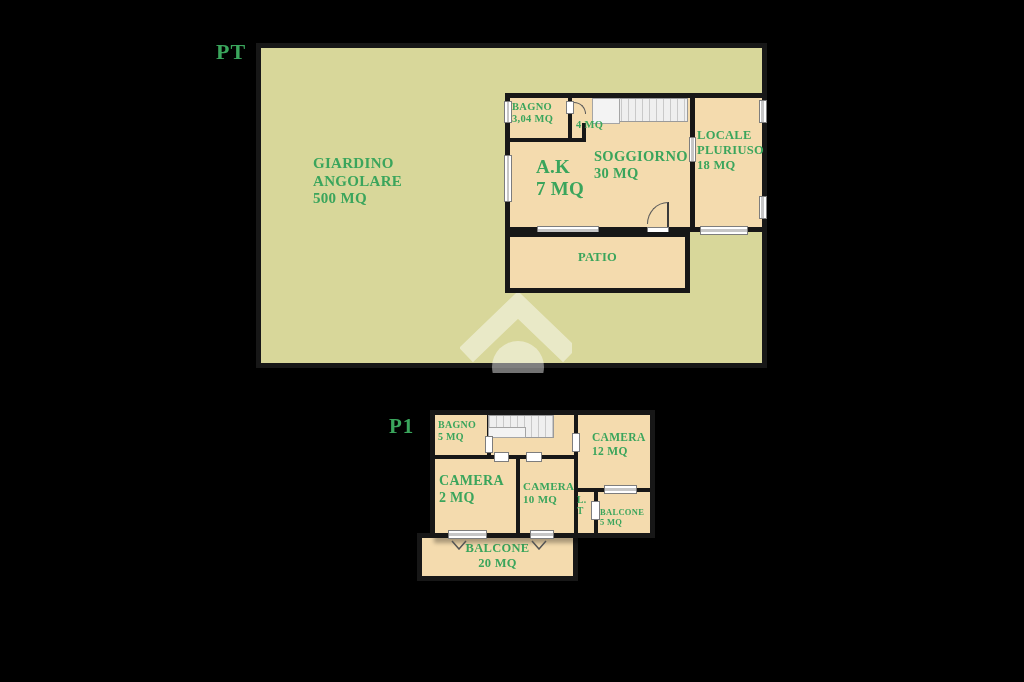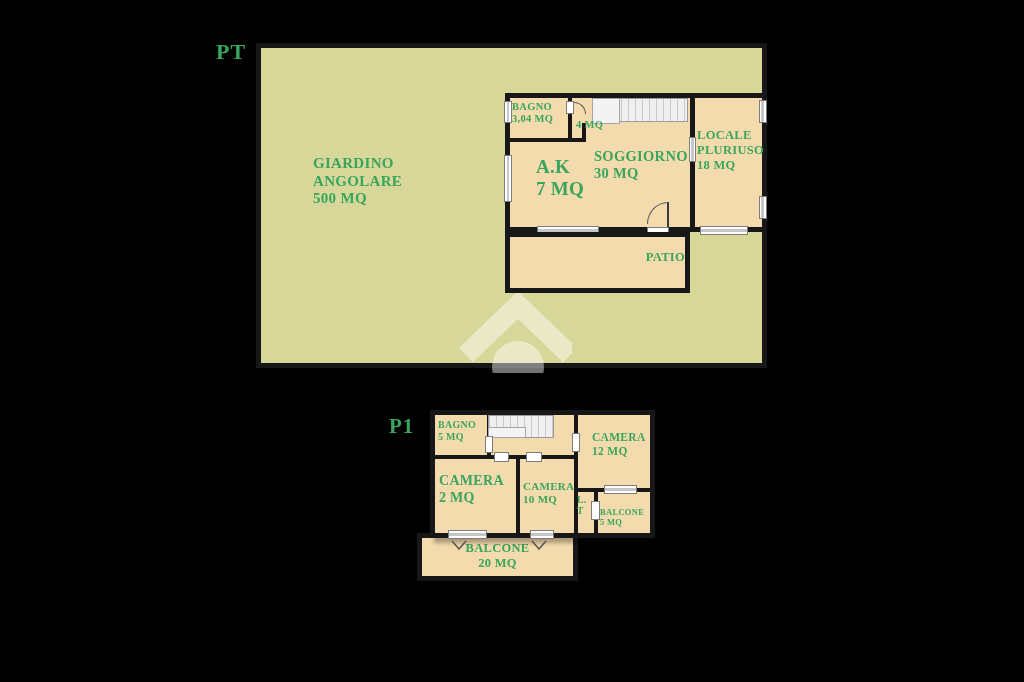--- a/index.html
+++ b/index.html
@@ -23,21 +23,21 @@
           border:1px solid #9a9a9a;
           background-image:repeating-linear-gradient(90deg,#c9c9c9 0 1px,transparent 1px 7px);}
   .stairs-landing{position:absolute;box-sizing:border-box;background:#f3f3f3;border:1px solid #a5a5a5;}
   .leaf{position:absolute;background:#3a3a3a;}
   #pt-garden{position:absolute;left:256px;top:43px;width:511px;height:325px;box-sizing:border-box;
              border:5px solid var(--wall,#171717);background:var(--garden,#d8d79a);
              box-shadow:4px 5px 4px rgba(0,0,0,0.22);}
   #pt-house{position:absolute;left:244px;top:45px;width:257px;height:139px;box-sizing:border-box;
             border:5px solid var(--wall,#171717);border-right:none;background:var(--room,#f4dbae);}
   #pt-patio{position:absolute;left:244px;top:184px;width:185px;height:61px;box-sizing:border-box;
-            border:5px solid var(--wall,#171717);background:var(--room,#f4dbae);text-align:right;}
+            border:5px solid var(--wall,#171717);background:var(--room,#f4dbae);text-align:center;}
   #p1-box{position:absolute;left:430px;top:410px;width:225px;height:128px;box-sizing:border-box;
           border:5px solid var(--wall,#171717);background:var(--room,#f4dbae);
           box-shadow:4px 5px 4px rgba(0,0,0,0.3);}
   #p1-balcone20{position:absolute;left:417px;top:533px;width:161px;height:48px;box-sizing:border-box;
           border:5px solid var(--wall,#171717);background:var(--room,#f4dbae);
           box-shadow:4px 5px 4px rgba(0,0,0,0.3);text-align:center;}
 </style>
 </head>
 <body>
 

